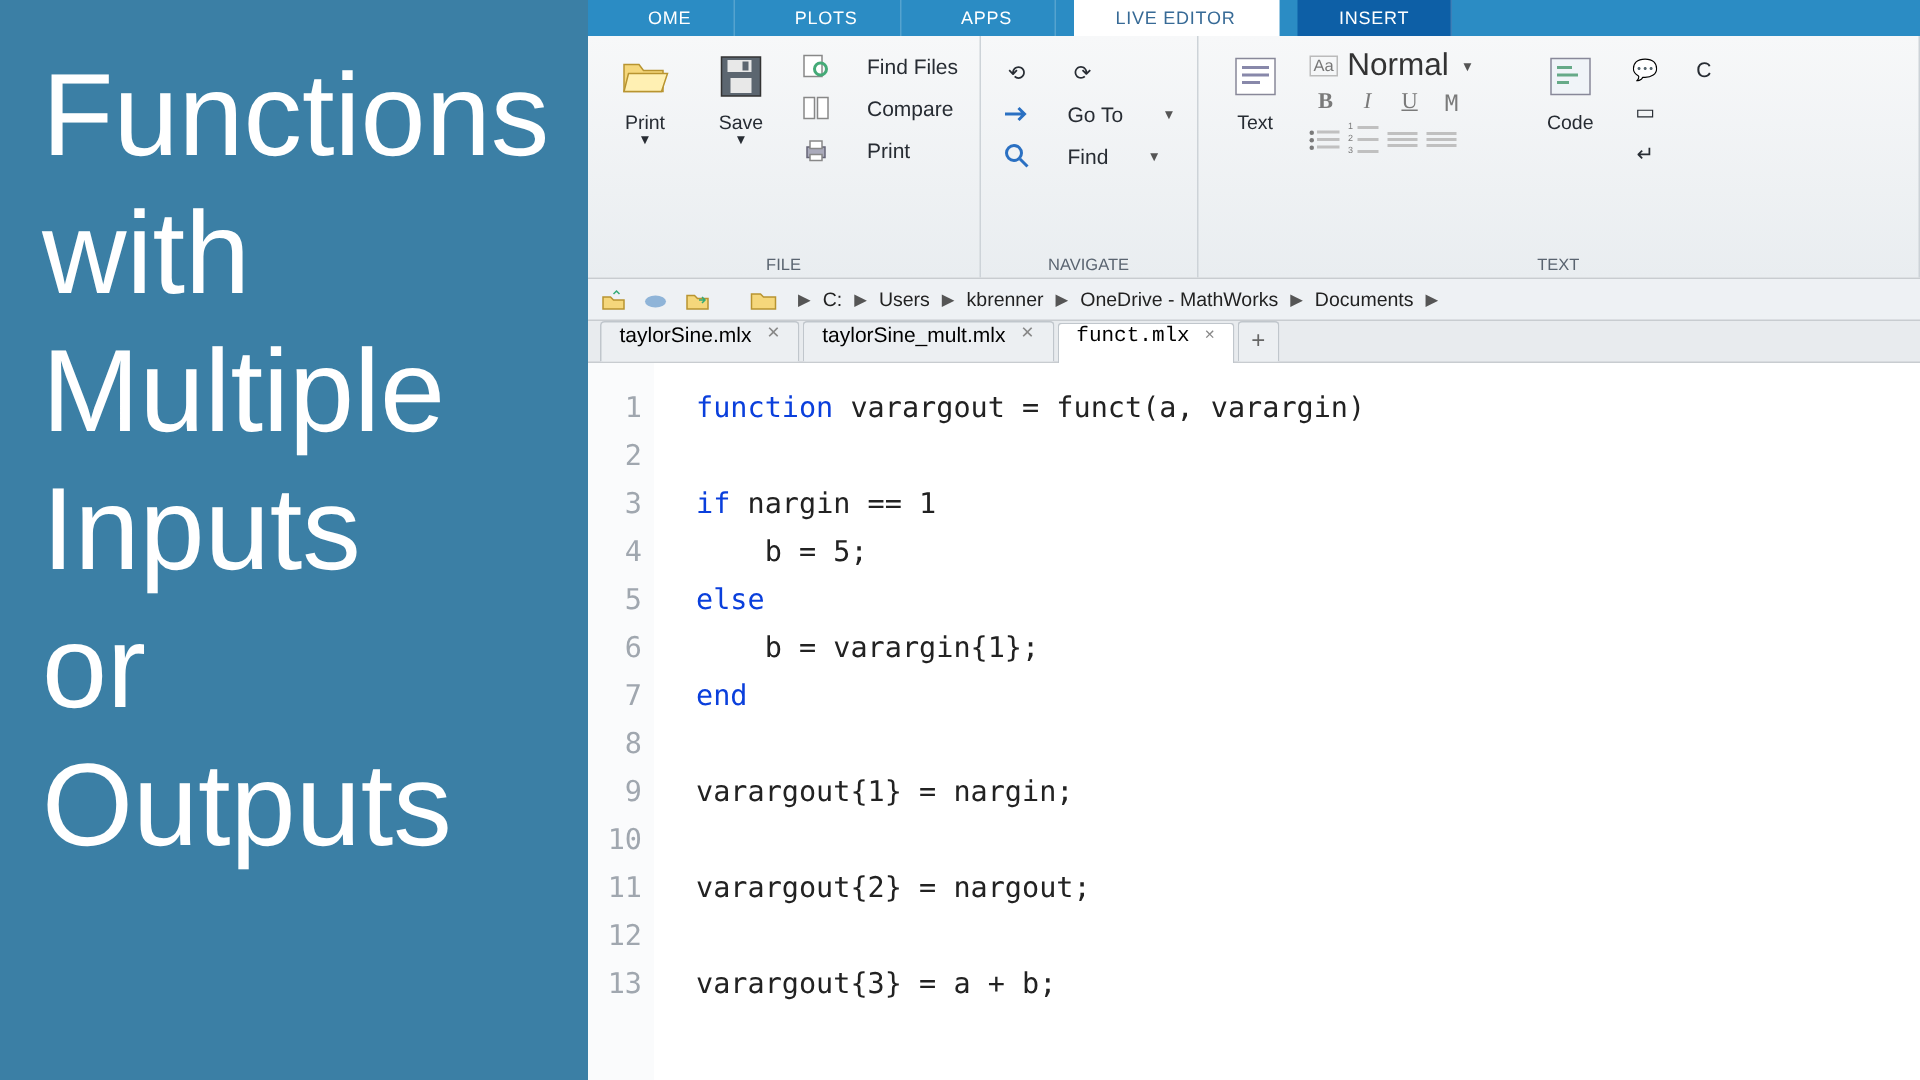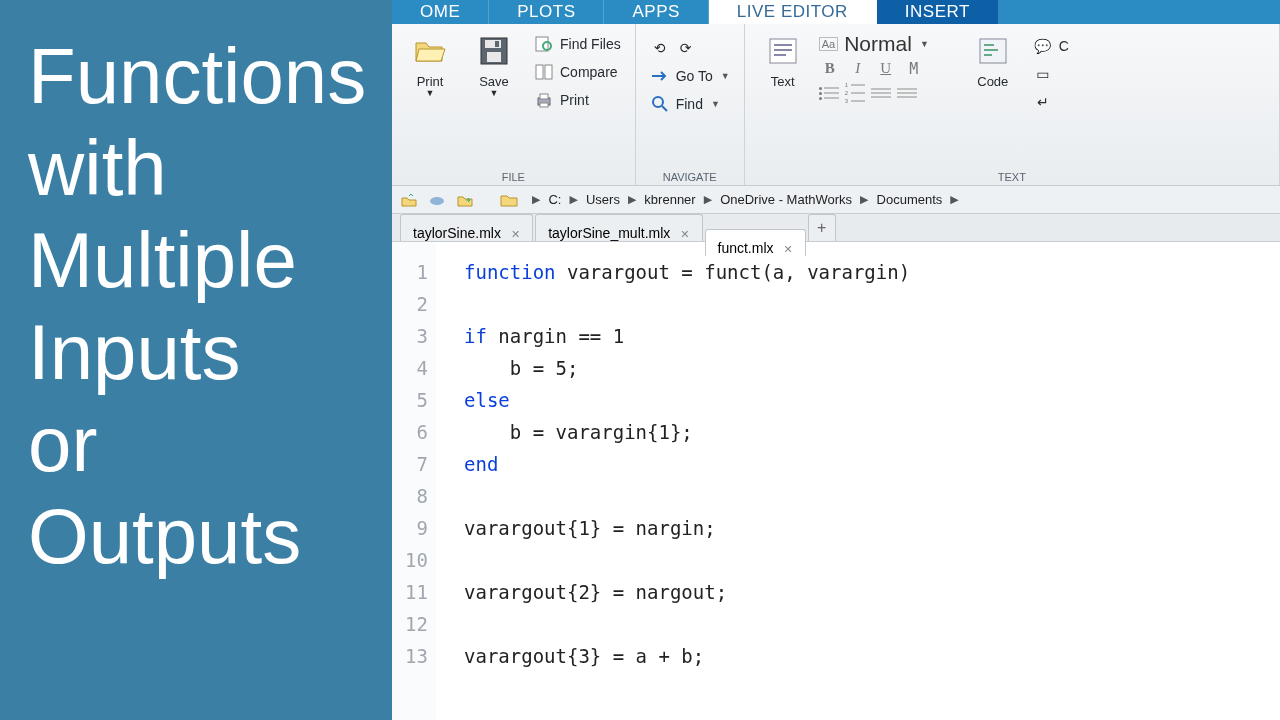--- a/index.html
+++ b/index.html
@@ -4,36 +4,36 @@
 <style>
 * { margin: 0; padding: 0; box-sizing: border-box; }
 body { font-family: "Segoe UI", Arial, sans-serif; width: 1280px; height: 720px; overflow: hidden; display: flex; }
 
 .left-panel { width: 392px; height: 720px; background: #3b7fa5; display: flex; flex-direction: column; justify-content: flex-start; padding: 30px 28px; }
 .left-panel .title { color: #fff; font-size: 78px; font-weight: 300; line-height: 1.18; }
 
 .right-panel { flex: 1; height: 720px; background: #fafafa; display: flex; flex-direction: column; }
 
 .tabstrip { display: flex; height: 24px; background: #2b8cc4; }
-.tabstrip .tab { height: 24px; padding: 0 28px; font-size: 17px; color: #fff; display: flex; align-items: center; letter-spacing: .5px; border-right: 1px solid rgba(255,255,255,.2); cursor: pointer; }
+.tabstrip .tab { height: 24px; padding: 0 28px; font-size: 12px; color: #fff; display: flex; align-items: center; letter-spacing: .5px; border-right: 1px solid rgba(255,255,255,.2); cursor: pointer; margin-left: 12px; }
 .tabstrip .tab.active { background: #fff; color: #376a96; }
 .tabstrip .tab.insert { background: #0d5fa6; }
 
 .ribbon { height: 162px; background: linear-gradient(#f7f8f9,#e9edf0); border-bottom: 1px solid #c8ccd0; display: flex; }
 .ribbon-group { border-right: 1px solid #cdd3d8; padding: 6px 10px 2px; display: flex; flex-direction: column; justify-content: space-between; }
 .ribbon-group .label { text-align: center; font-size: 11px; color: #5a6470; padding-top: 4px; }
 .ribbon-row { display: flex; gap: 8px; align-items: flex-start; }
 
 .bigbtn { display: flex; flex-direction: column; align-items: center; width: 56px; padding-top: 4px; cursor: pointer; }
 .bigbtn .ico { width: 34px; height: 34px; display: flex; align-items: center; justify-content: center; }
 .bigbtn .cap { font-size: 13px; color: #272c33; margin-top: 6px; }
 .bigbtn .drop { font-size: 9px; color: #272c33; margin-top: -1px; }
 
 .smallbtns { display: flex; flex-direction: column; gap: 4px; padding-top: 2px; }
-.smallbtn { display: flex; align-items: center; gap: 6px; font-size: 14px; color: #272c33; padding: 3px 4px; cursor: pointer; white-space: nowrap; }
+.smallbtn { display: flex; align-items: center; gap: 24px; font-size: 14px; color: #272c33; padding: 3px 4px; cursor: pointer; white-space: nowrap; }
 .smallbtn .ico { width: 20px; height: 18px; display: flex; align-items: center; justify-content: center; }
 .tri { font-size: 9px; color: #555; margin-left: 2px; }
 
 .text-fmt { display: flex; flex-direction: column; gap: 4px; }
 .fmt-row { display: flex; gap: 6px; align-items: center; }
 .fmt-btn { width: 22px; height: 20px; font-family: "Times New Roman", serif; font-size: 15px; color: #7a7a7a; text-align: center; cursor: pointer; }
 .fmt-btn.b { font-weight: bold; }
 .fmt-btn.i { font-style: italic; }
 .fmt-btn.u { text-decoration: underline; }
 .listicon { width: 20px; height: 18px; display: flex; flex-direction: column; justify-content: center; gap: 2px; }
@@ -44,22 +44,22 @@
 
 .pathbar { height: 28px; background: #eef1f4; border-bottom: 1px solid #c8ccd0; display: flex; align-items: center; padding: 0 6px; gap: 6px; font-size: 13px; }
 .pathbar .navico { width: 22px; height: 20px; display: flex; align-items: center; justify-content: center; cursor: pointer; }
 .breadcrumb { display: flex; align-items: center; }
 .breadcrumb .seg { padding: 0 2px; color: #222; cursor: pointer; }
 .breadcrumb .sep { color: #555; padding: 0 6px; font-size: 11px; }
 
 .titlebar { height: 24px; background: #f3f5f7; border-bottom: 1px solid #c8ccd0; font-size: 14px; color: #444; padding: 3px 10px; white-space: nowrap; overflow: hidden; }
 
 .doctabs { height: 28px; background: #e8ebee; border-bottom: 1px solid #c8ccd0; display: flex; align-items: flex-end; padding-left: 8px; }
-.doctab { height: 27px; padding: 0 12px; display: flex; align-items: flex-end; gap: 10px; font-size: 14px; border: 1px solid #c0c6cc; border-bottom: none; background: #eceff2; margin-right: 2px; border-radius: 3px 3px 0 0; cursor: pointer; }
-.doctab.active { background: #fff; position: relative; top: 15px; }
+.doctab { height: 27px; padding: 0 12px; display: flex; align-items: flex-start; gap: 10px; font-size: 14px; border: 1px solid #c0c6cc; border-bottom: none; background: #eceff2; margin-right: 2px; border-radius: 3px 3px 0 0; cursor: pointer; }
+.doctab.active { background: #fff; position: relative; top: 1px; font-family: Liberation Mono, monospace; }
 .doctab .x { color: #888; font-size: 11px; }
 .addtab { width: 28px; height: 27px; display: flex; align-items: center; justify-content: center; font-size: 16px; color: #666; border: 1px solid #c0c6cc; border-bottom: none; background: #eceff2; border-radius: 3px 3px 0 0; cursor: pointer; }
 
 .editor { flex: 1; background: #fff; display: flex; font-family: Menlo, Consolas, monospace; font-size: 19px; overflow: hidden; }
 .gutter { width: 44px; background: #fafbfc; text-align: right; padding: 14px 8px 0 0; color: #a0a7af; line-height: 32px; }
 .code { flex: 1; padding: 14px 0 0 28px; line-height: 32px; white-space: pre; color: #222; }
 .kw { color: #0a3fdc; font-weight: 500; }
 </style>
 </head>
 <body>

